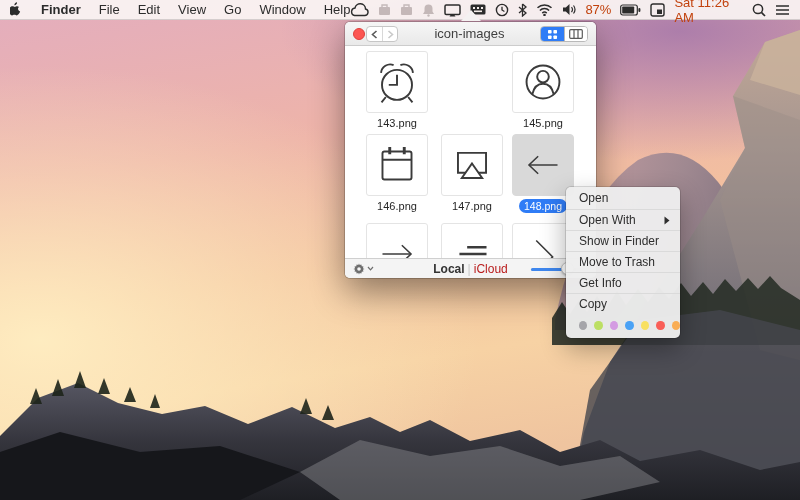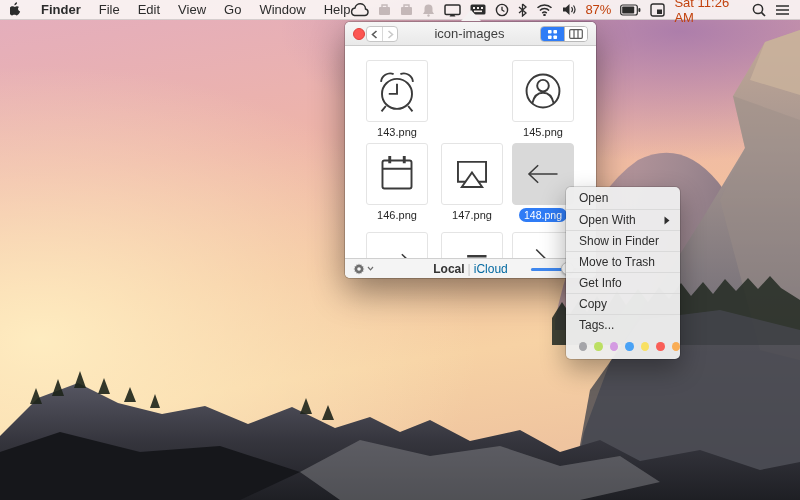--- a/index.html
+++ b/index.html
@@ -37,38 +37,38 @@
   .nav-half + .nav-half { border-left:1px solid #d8d8d8; }
   #win-title { position:absolute; left:60px; right:62px; top:0; height:24px; line-height:24px;
     text-align:center; font-size:13px; color:#3f3f3f; }
   #view-seg { position:absolute; right:8px; top:4px; width:48px; height:16px; border:1px solid #b9b9b9;
     border-radius:4px; display:flex; overflow:hidden; background:#fff; }
   .seg { width:24px; display:flex; align-items:center; justify-content:center; }
   .seg + .seg { border-left:1px solid #b9b9b9; }
 
   
   #grid { position:absolute; left:0; top:24px; right:0; bottom:20px; overflow:hidden; background:#fff; }
-  .cell { position:absolute; width:62px;margin-top:9px; }
+  .cell { position:absolute; width:62px; }
   .c0{left:21px} .c1{left:96px} .c2{left:167px}
   .r0{top:5px} .r1{top:88px} .r2{top:177px}
   .tile { width:62px; height:62px; background:#fff; border:1px solid #e4e4e4; border-radius:3px;
     display:flex; align-items:center; justify-content:center; }
   .tile.selected { border-color:#d9d9d9; border-radius:4px; }
   .flabel { position:absolute; top:66px; left:-7px; width:76px; text-align:center;
     font-size:11px; color:#262626; white-space:nowrap; }
   .flabel .pill { color:#fff; font-size:10.5px; padding:1px 5px; border-radius:8px; }
 
   
   #footer { position:absolute; left:0; right:0; bottom:0; height:20px; background:#f4f4f4;
     border-top:1px solid #cfcfcf; display:flex; align-items:center; padding:0 8px; }
   #gear-wrap { display:flex; align-items:center; gap:2px; }
   #loc-toggle { position:absolute; left:0; right:0; text-align:center; font-size:12px; pointer-events:none; }
   #loc-toggle .local { font-weight:700; color:#333; }
   #loc-toggle .sep { color:#c9c9c9; margin:0 3px; font-weight:400; }
-  #loc-toggle .icloud { color:#0369a1; }
+  #loc-toggle .icloud { color:#b91c1c; }
   #size-slider { margin-left:auto; position:relative; width:57px; height:14px; }
   #size-slider .track { position:absolute; top:6px; left:0; right:0; height:3px; border-radius:2px; background:#c9c9c9; }
   #size-slider .fill { position:absolute; top:6px; left:0; height:3px; border-radius:2px; }
   #size-slider .knob { position:absolute; top:0; left:52%; width:13px; height:13px; border-radius:50%;
     background:#fff; border:1px solid #c4c4c4; box-shadow:0 1px 2px rgba(0,0,0,0.25); }
 
   
   #ctxmenu { position:absolute; left:566px; top:187px; width:114px; z-index:50;
     background:rgba(237,237,237,0.97); border-radius:5px;
     box-shadow:0 0 0 1px rgba(0,0,0,0.13), 0 10px 26px rgba(0,0,0,0.33); padding:1px 0; }
@@ -400,23 +400,20 @@
       </div>
   <div class="ctx-item">
         <span class="lbl">Move to Trash</span>
       </div>
   <div class="ctx-item">
         <span class="lbl">Get Info</span>
       </div>
   <div class="ctx-item">
         <span class="lbl">Copy</span>
       </div>
-  <div class="ctx-item" style="border-top:1px solid #dadada">
-        <span class="lbl">Tags...</span>
-      </div>
   <div id="tag-dots">
     <span class="dot" style="background: rgb(165, 165, 169);"></span>
     <span class="dot" style="background: rgb(188, 223, 99);"></span>
     <span class="dot" style="background: rgb(212, 155, 226);"></span>
     <span class="dot" style="background: rgb(74, 162, 245);"></span>
     <span class="dot" style="background: rgb(248, 224, 98);"></span>
     <span class="dot" style="background: rgb(249, 94, 87);"></span>
     <span class="dot" style="background: rgb(249, 173, 85);"></span>
   </div>
 </div>

